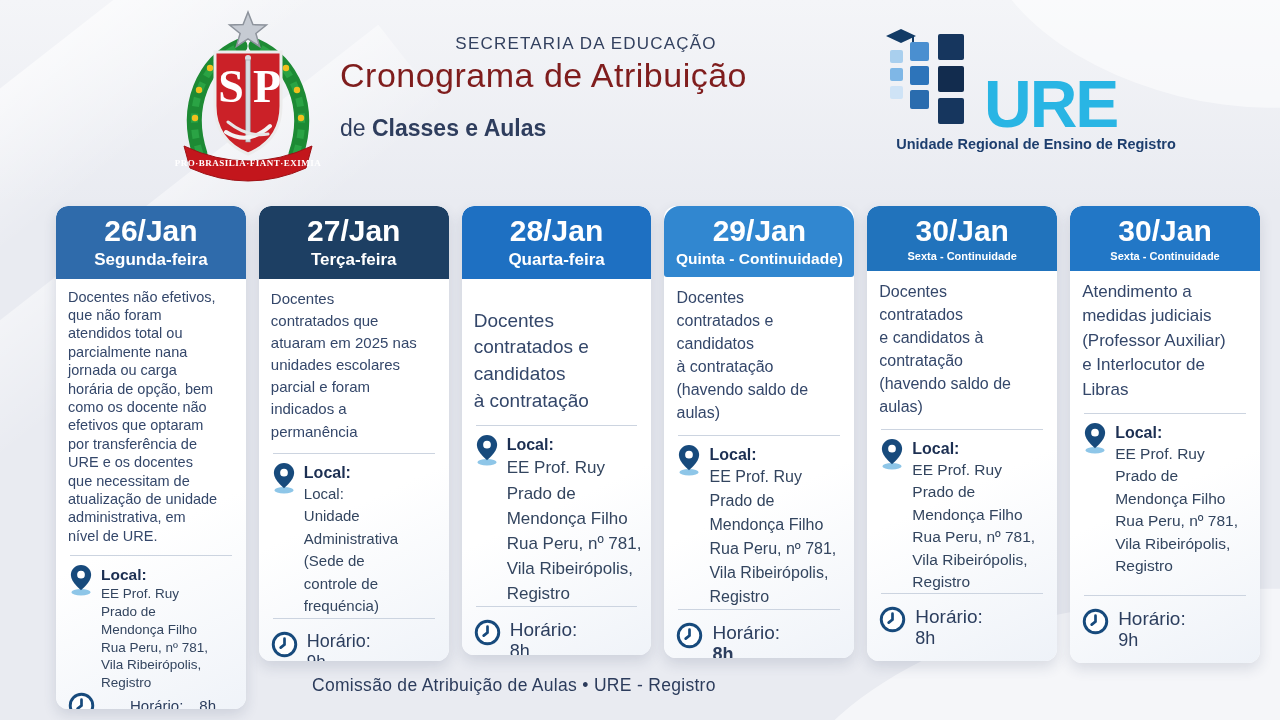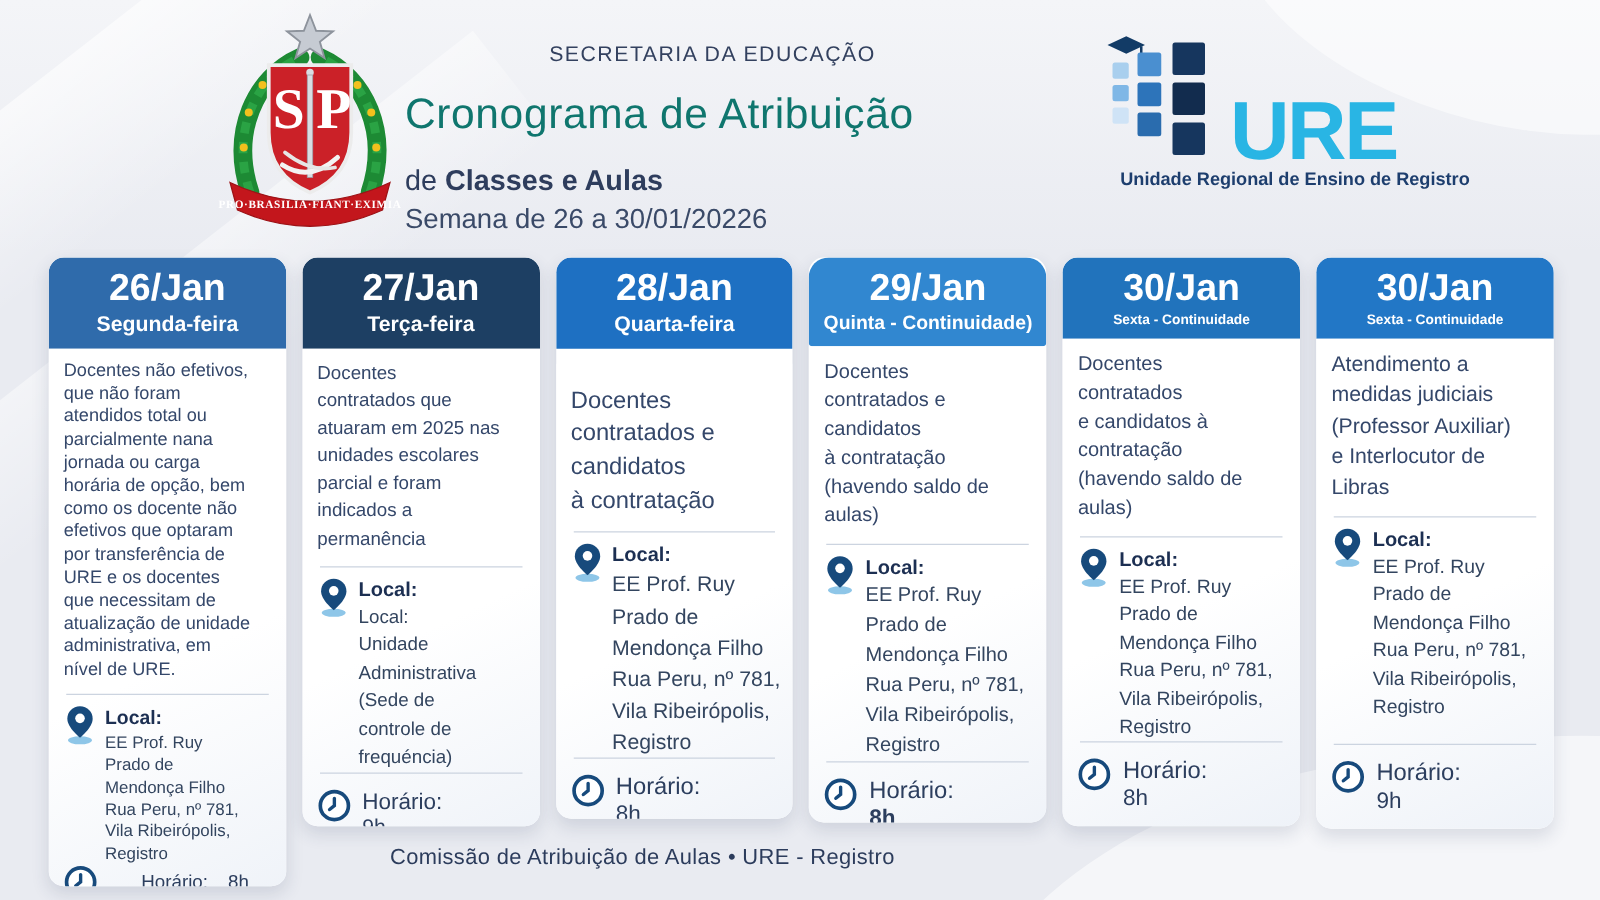--- a/index.html
+++ b/index.html
@@ -23,34 +23,34 @@
   .stripe-b { position:absolute; width:640px; height:110px; left:-160px; top:210px;
     background:linear-gradient(rgba(255,255,255,.45), rgba(255,255,255,0));
     transform:rotate(-38deg); }
   .corner-tr { position:absolute; width:460px; height:260px; right:-160px; top:-160px;
     border-radius:50%; background:rgba(255,255,255,.5); transform:rotate(14deg); }
   .wave-right { position:absolute; width:760px; height:400px; right:-260px; bottom:-280px;
     border-radius:45%; background:rgba(255,255,255,.55); transform:rotate(-9deg); }
 
   
   .crest { position:absolute; left:166px; top:6px; width:164px; height:180px; }
-  .titles { position:absolute; left:324px; top:34px; width:492px; }
+  .titles { position:absolute; left:340px; top:34px; width:492px; }
   .agency { text-align:center; font-size:17px; letter-spacing:1.2px; color:#33415f; font-weight:500; }
-  .main-title { font-size:34px; font-weight:500; color:#0f766e; margin-top:18px; letter-spacing:.5px; }
+  .main-title { font-size:34px; font-weight:500; color:#7f1d1d; margin-top:2px; letter-spacing:.5px; }
   .sub-line { font-size:23px; margin-top:20px; color:#2e3d5d; }
   .sub-line b { font-weight:700; }
   .week-line { font-size:22px; margin-top:4px; color:#3a4a68; font-weight:400; }
 
   .ure { position:absolute; left:884px; top:26px; width:304px; }
   .ure-top { display:flex; align-items:flex-end; gap:8px; }
   .ure-letters { font-size:66px; font-weight:800; color:#29b5e4; letter-spacing:-2px; line-height:.85;text-align:right; }
   .ure-caption { font-size:14.5px; font-weight:700; color:#1d3e6e; margin-top:4px; text-align:center; }
 
   
-  .cards { position:absolute; left:39px; top:206px; width:1204px; display:flex; gap:13px; align-items:flex-start; }
+  .cards { position:absolute; left:56px; top:206px; width:1204px; display:flex; gap:13px; align-items:flex-start; }
   .card { flex:1; background:#fff; border-radius:12px; overflow:hidden;
     box-shadow:0 6px 14px rgba(40,60,90,.14); display:flex; flex-direction:column; }
   .card-header { color:#fff; text-align:center; padding:9px 2px 9px 2px; border-radius:12px 12px 0 0; }
   .date { font-size:30px; font-weight:700; line-height:1.05; }
   .weekday { font-size:17px; font-weight:600; margin-top:3px; }
   .card-body { flex:1; display:flex; flex-direction:column; padding:9px 10px 12px 12px;
     background:linear-gradient(155deg,#ffffff 55%, #eef2f8 100%); }
   .desc { color:#34476a; white-space:pre-line; }
   .divider { border-top:1px solid #ccd4e0; margin:10px 4px 8px 2px; }
   .divider2 { margin-top:auto; }
@@ -132,21 +132,20 @@
       <path d="M60 116 Q80 132 100 128" stroke="#e6e6e6" stroke-width="3" fill="none" stroke-linecap="round"></path>
       <path d="M16 140 Q80 170 144 140 L138 162 Q80 188 22 162 Z" fill="#c3161c" stroke="#9d1216" stroke-width="1"></path>
       <text x="80" y="160" font-family="Liberation Serif, serif" font-size="9" font-weight="700" fill="#ffffff" text-anchor="middle" letter-spacing="0.5">PRO·BRASILIA·FIANT·EXIMIA</text>
     </svg>
   </div>
 
   <div class="titles">
     <div class="agency">SECRETARIA DA EDUCAÇÃO</div>
     <div class="main-title">Cronograma de Atribuição</div>
     <div class="sub-line"><span>de </span><b>Classes e Aulas</b></div>
-    <div class="week-line">Semana de 26 a 30/01/20226</div>
   </div>
 
   <div class="ure">
     <div class="ure-top">
       <svg width="92" height="106" viewBox="0 0 92 106">
         <polygon points="2,10 17,3 32,10 17,17" fill="#123b66"></polygon>
         <line x1="29" y1="11" x2="29" y2="20" stroke="#123b66" stroke-width="2"></line>
         <rect x="6" y="24" width="13" height="13" rx="2" fill="#a9cfee"></rect>
         <rect x="6" y="42" width="13" height="13" rx="2" fill="#7fb7e6"></rect>
         <rect x="6" y="60" width="13" height="13" rx="2" fill="#cfe3f6"></rect>

